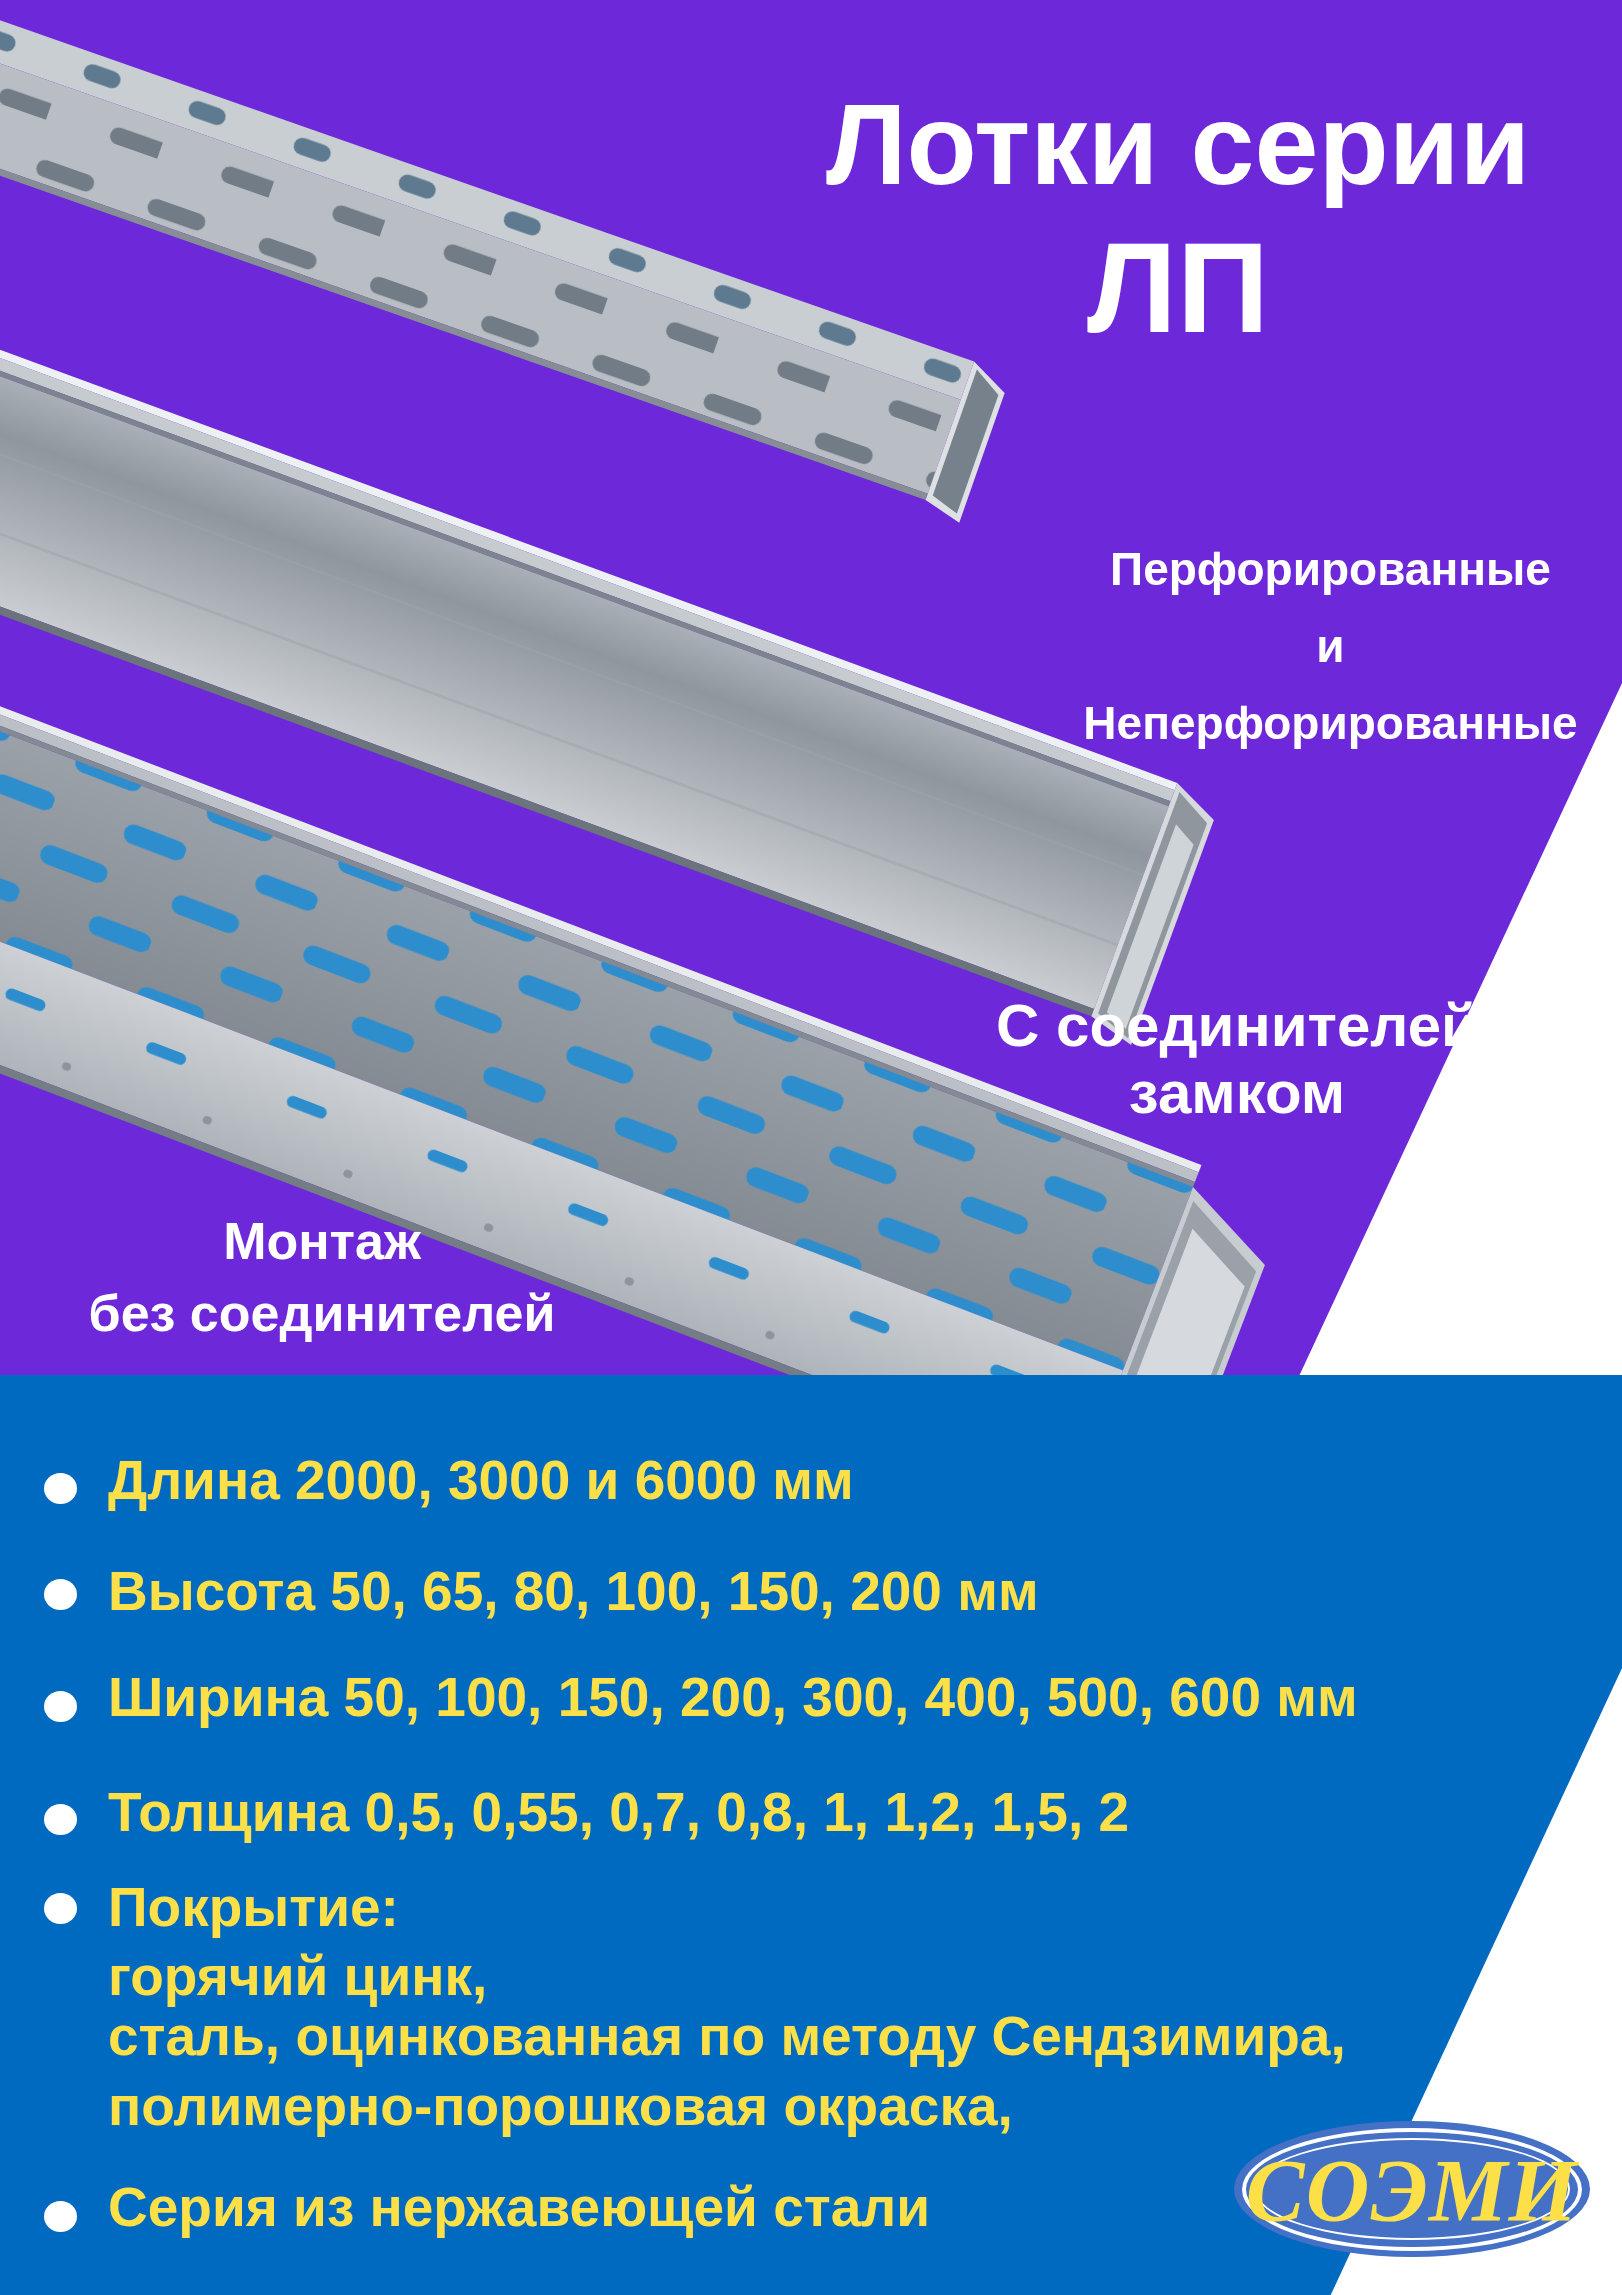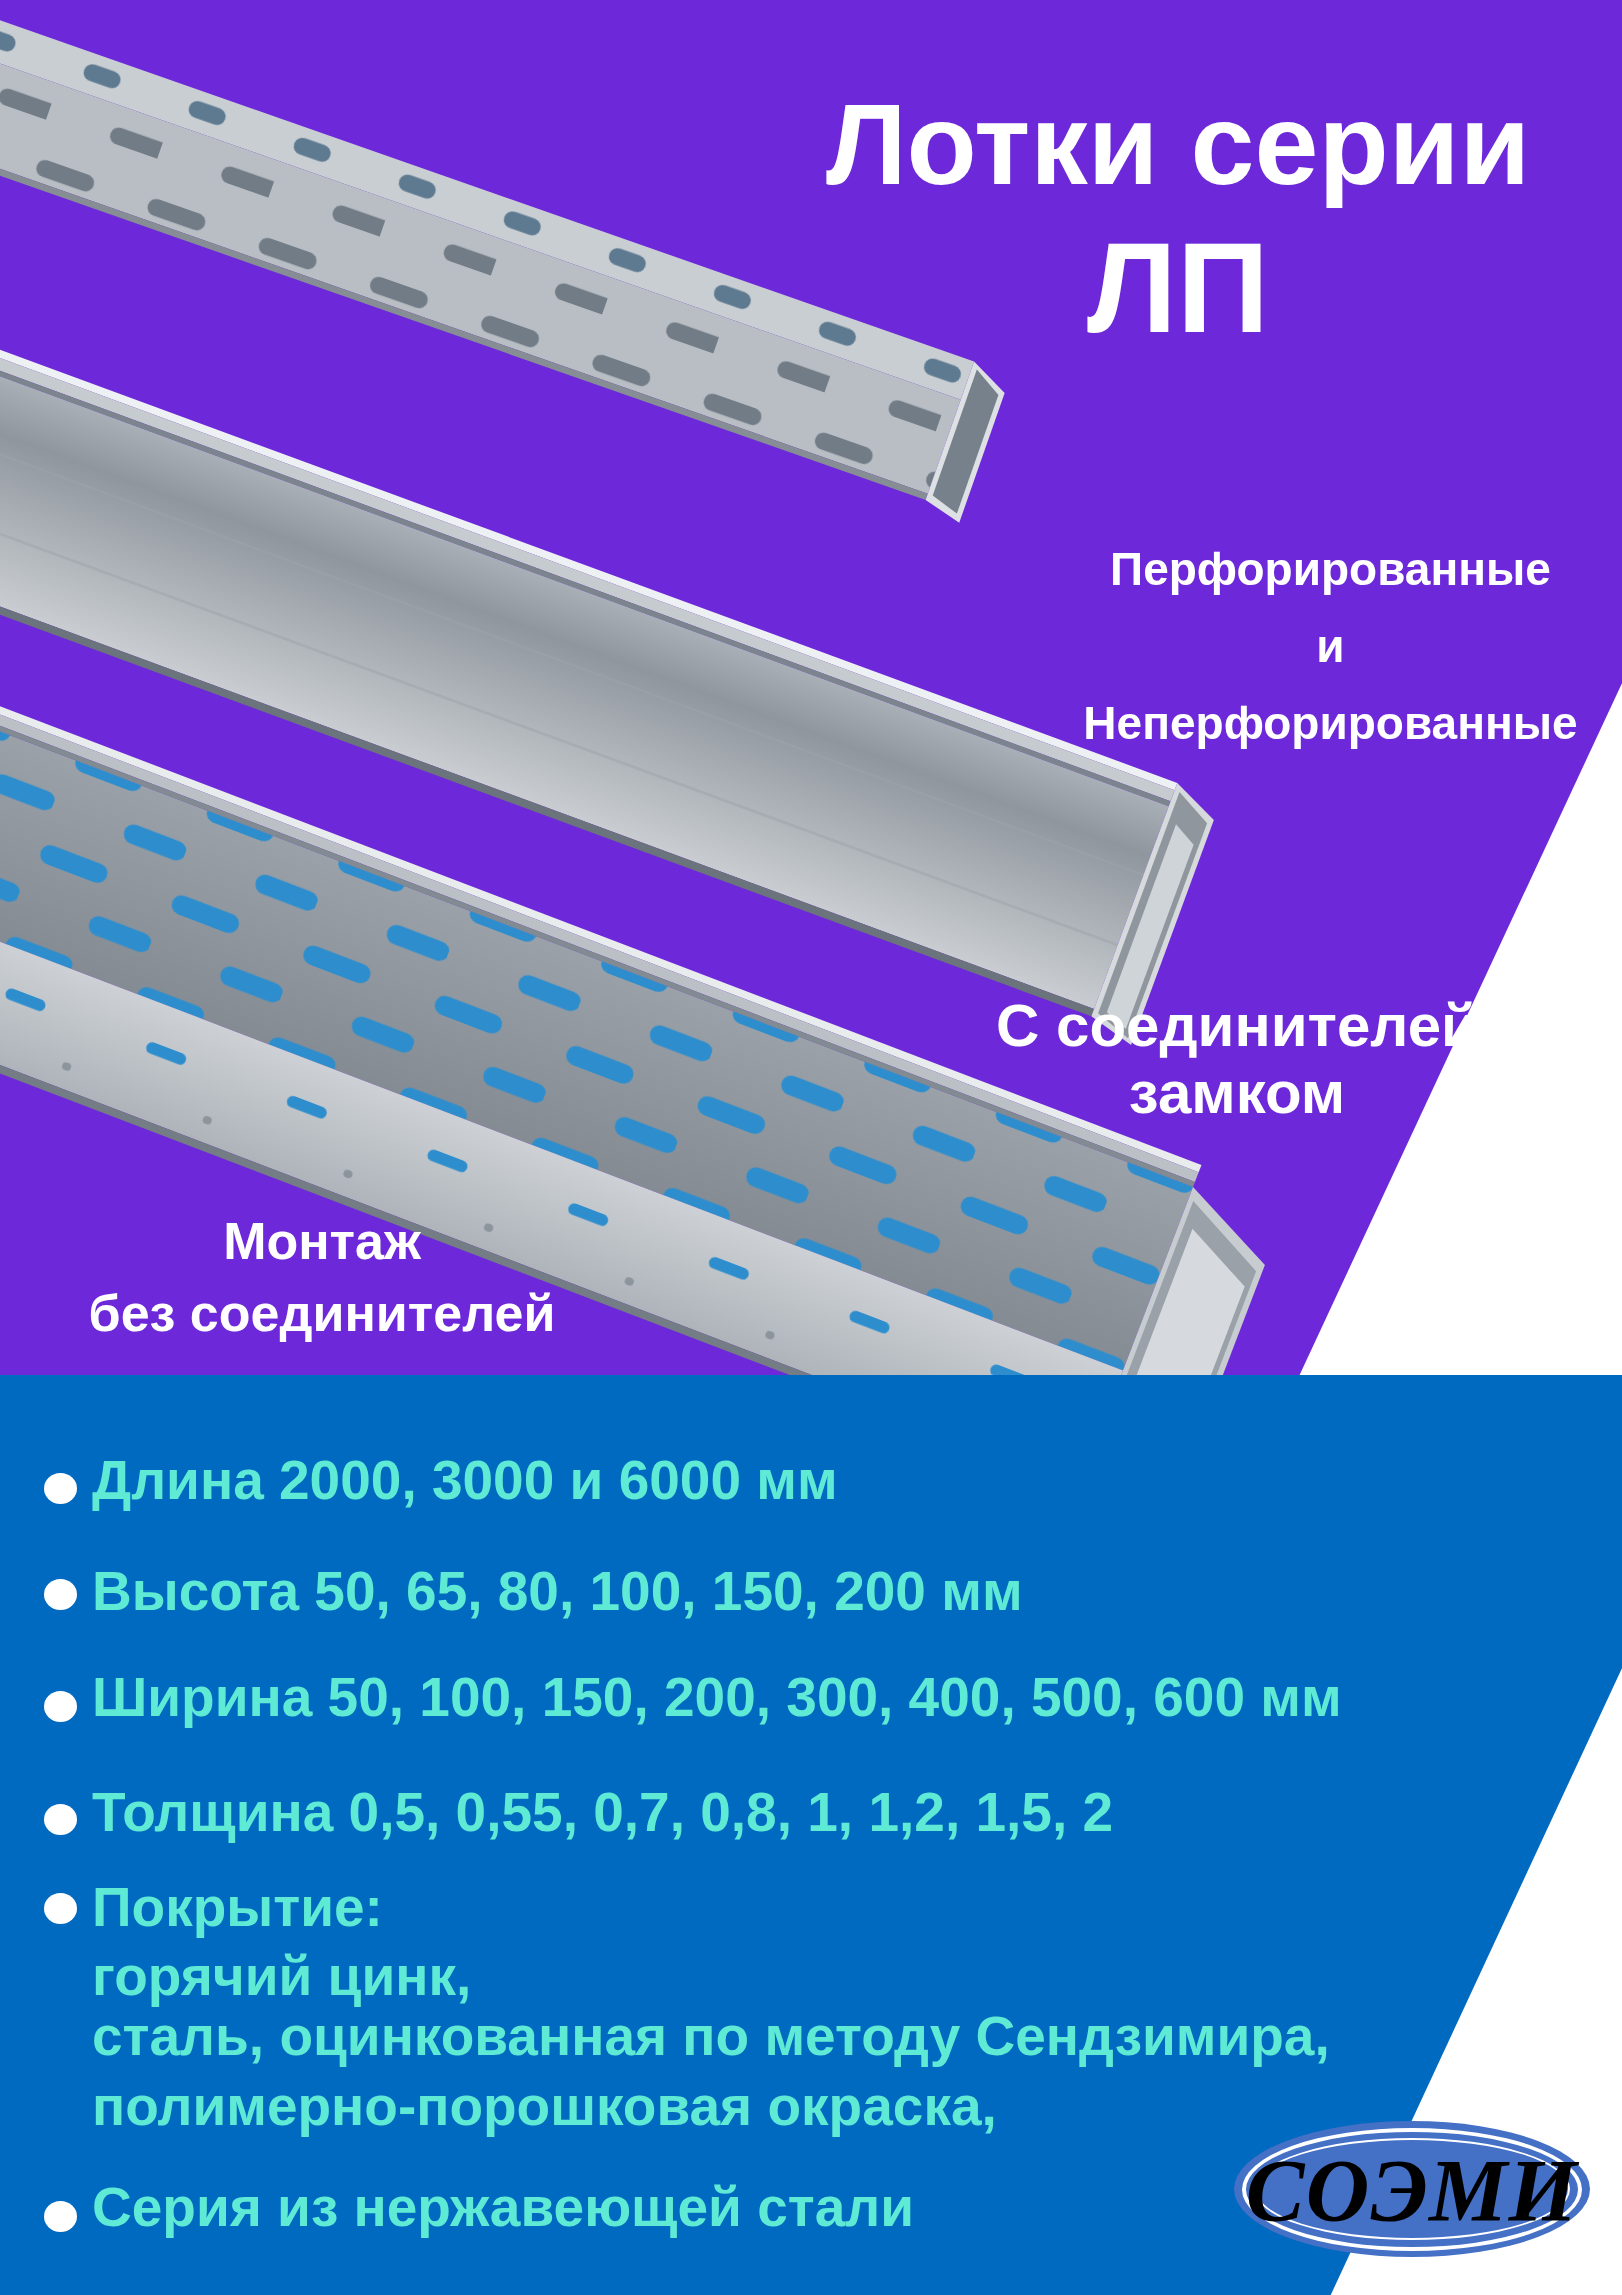--- a/index.html
+++ b/index.html
@@ -18,33 +18,33 @@
   }
   .wedge-svg{position:absolute;left:0;top:0;pointer-events:none;}
   
   .txt{position:absolute;color:#ffffff;font-weight:bold;text-align:center;white-space:nowrap;}
   .title-line1{left:687px;top:79px;width:982px;font-size:115px;line-height:131px;}
   .title-line2{left:687px;top:216px;width:982px;font-size:128px;line-height:144px;}
   .label-perforated{left:1003px;top:531px;width:655px;font-size:46px;line-height:77px;}
   .label-lock{left:975px;top:992px;width:524px;font-size:60px;line-height:67px;}
   .label-mounting{left:60px;top:1205px;width:524px;font-size:52px;line-height:72px;}
   
-  .spec-line{position:absolute;left:92px;color:#5eead4;font-weight:bold;font-size:55px;line-height:63px;white-space:nowrap;}
+  .spec-line{position:absolute;left:108px;color:#fde047;font-weight:bold;font-size:55px;line-height:63px;white-space:nowrap;}
   .bullet-dot{position:absolute;width:33px;height:31px;border-radius:50%;background:#ffffff;}
   
   .logo{
     position:absolute;left:1234px;top:2121px;width:356px;height:136px;
     background:#4470c6;border-radius:50%;z-index:5;
   }
   .logo-ring1{position:absolute;left:7.9px;top:6.5px;right:7.9px;bottom:6.5px;border:4.6px solid #ffffff;border-radius:50%;}
   .logo-ring2{position:absolute;left:19.6px;top:17px;right:19.6px;bottom:17px;border:2px solid #ffffff;border-radius:50%;}
   .logo-text{
     position:absolute;left:0;top:0;width:100%;height:100%;
     display:flex;align-items:center;justify-content:center;
-    color:#000000;font-family:"Liberation Serif", serif;font-style:italic;font-weight:600;
+    color:#fde047;font-family:"Liberation Serif", serif;font-style:italic;font-weight:600;
     font-size:88px;letter-spacing:1.3px;padding-top:3.9px;box-sizing:border-box;
   }
 </style>
 </head>
 <body>
 
 <div class="top-section">
 
   <svg width="1623" height="1375" viewBox="0 0 2479 2100" class="wedge-svg">
     <defs>

